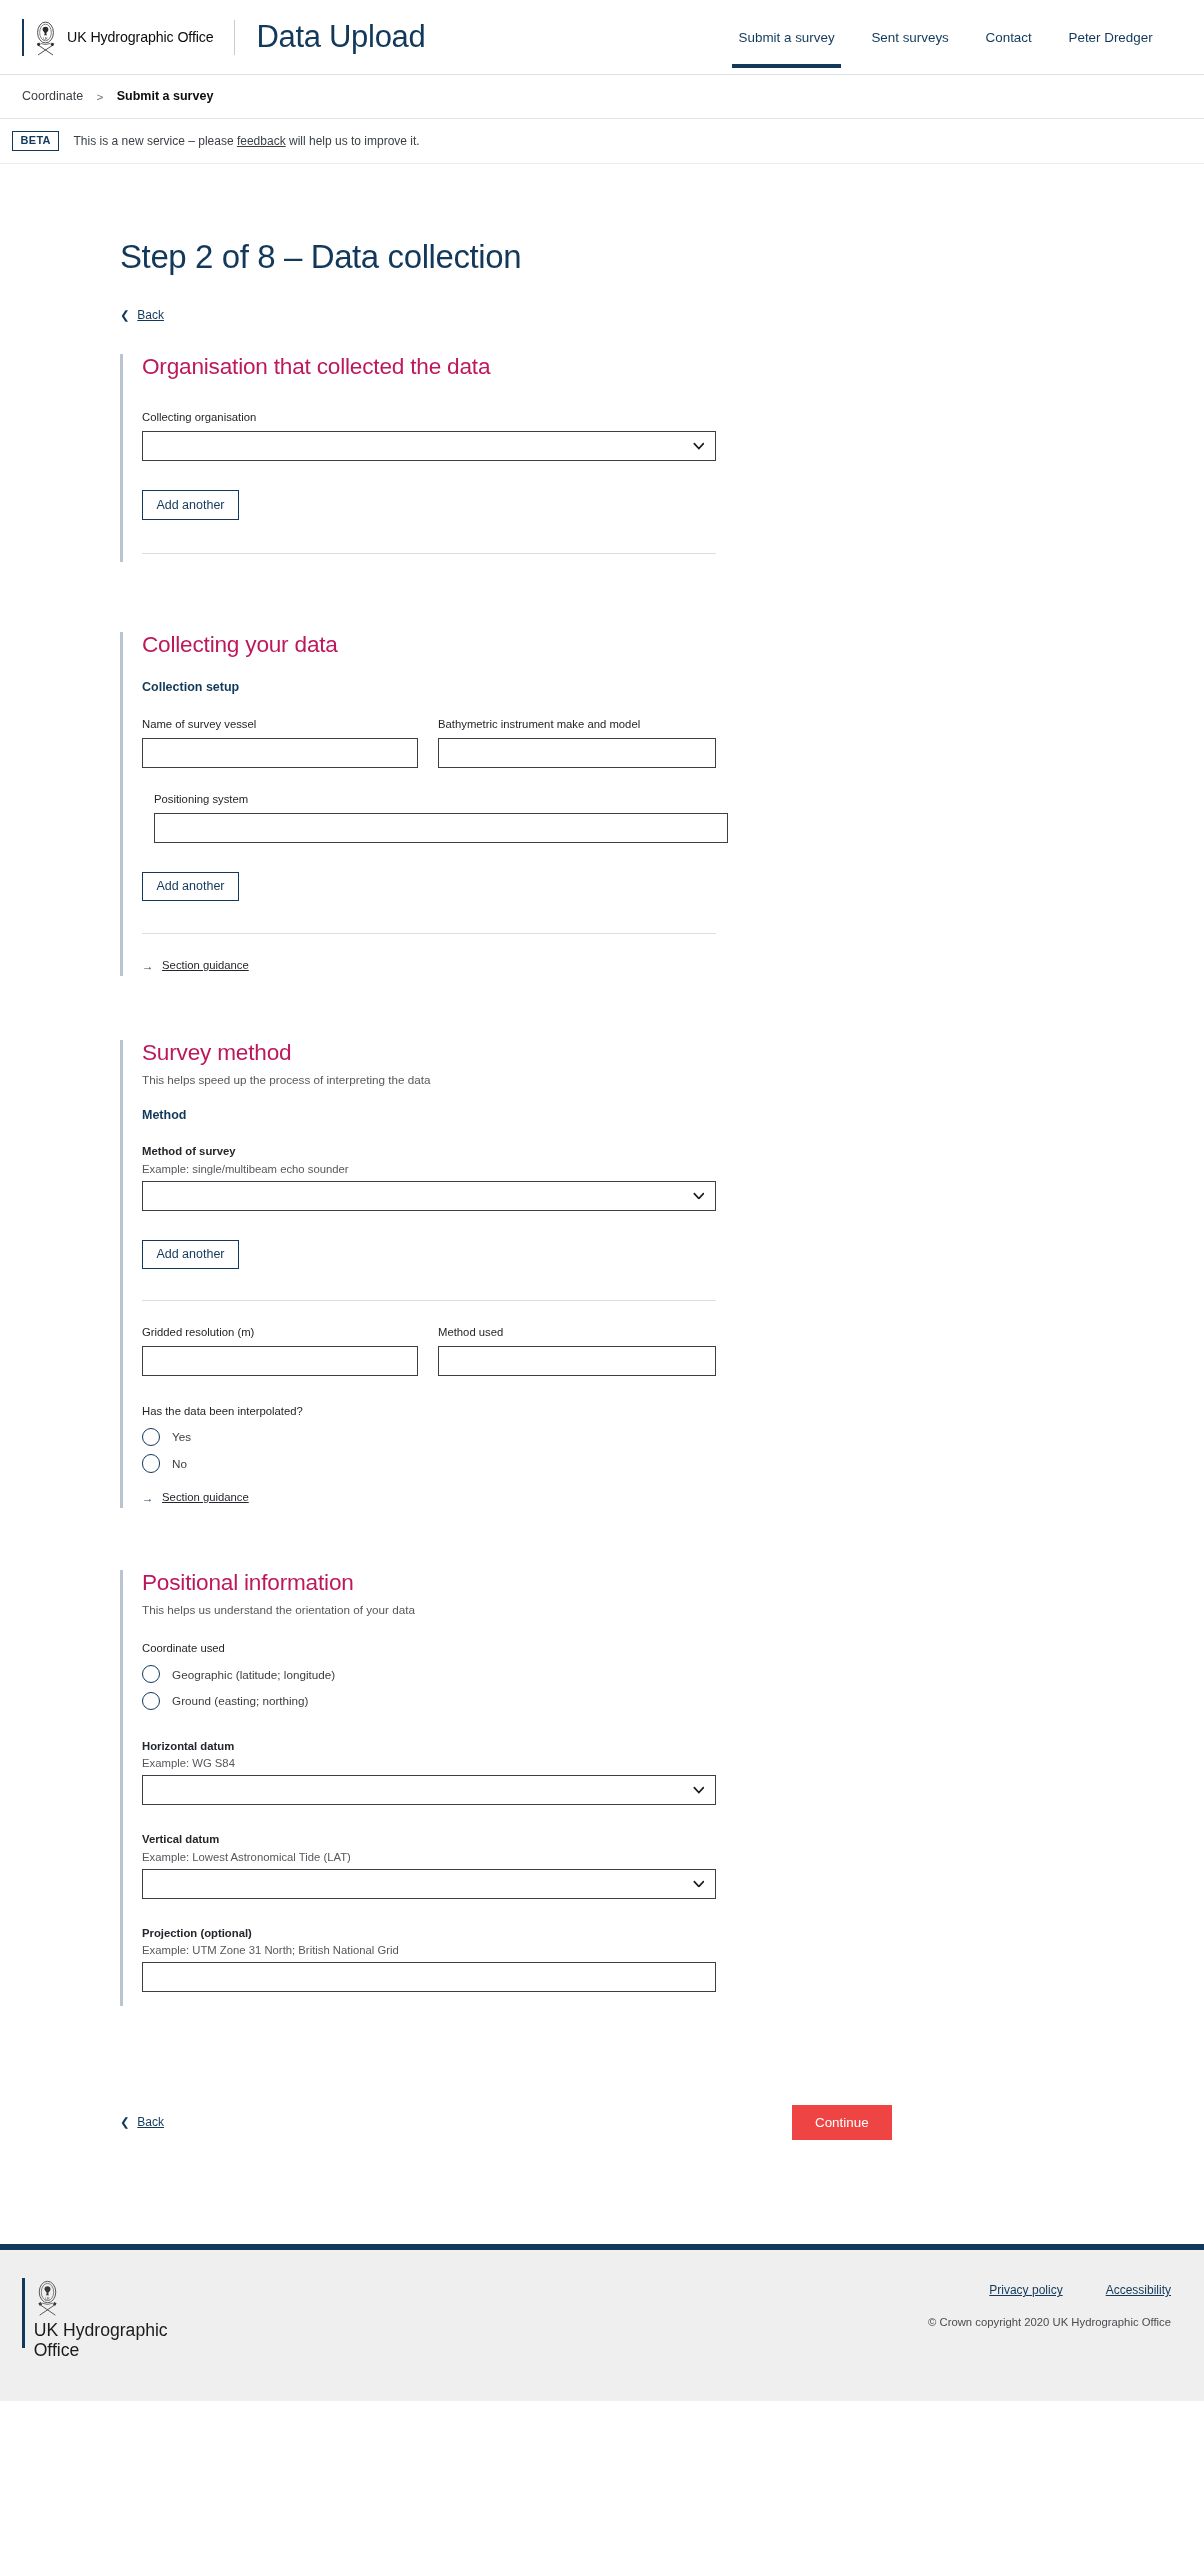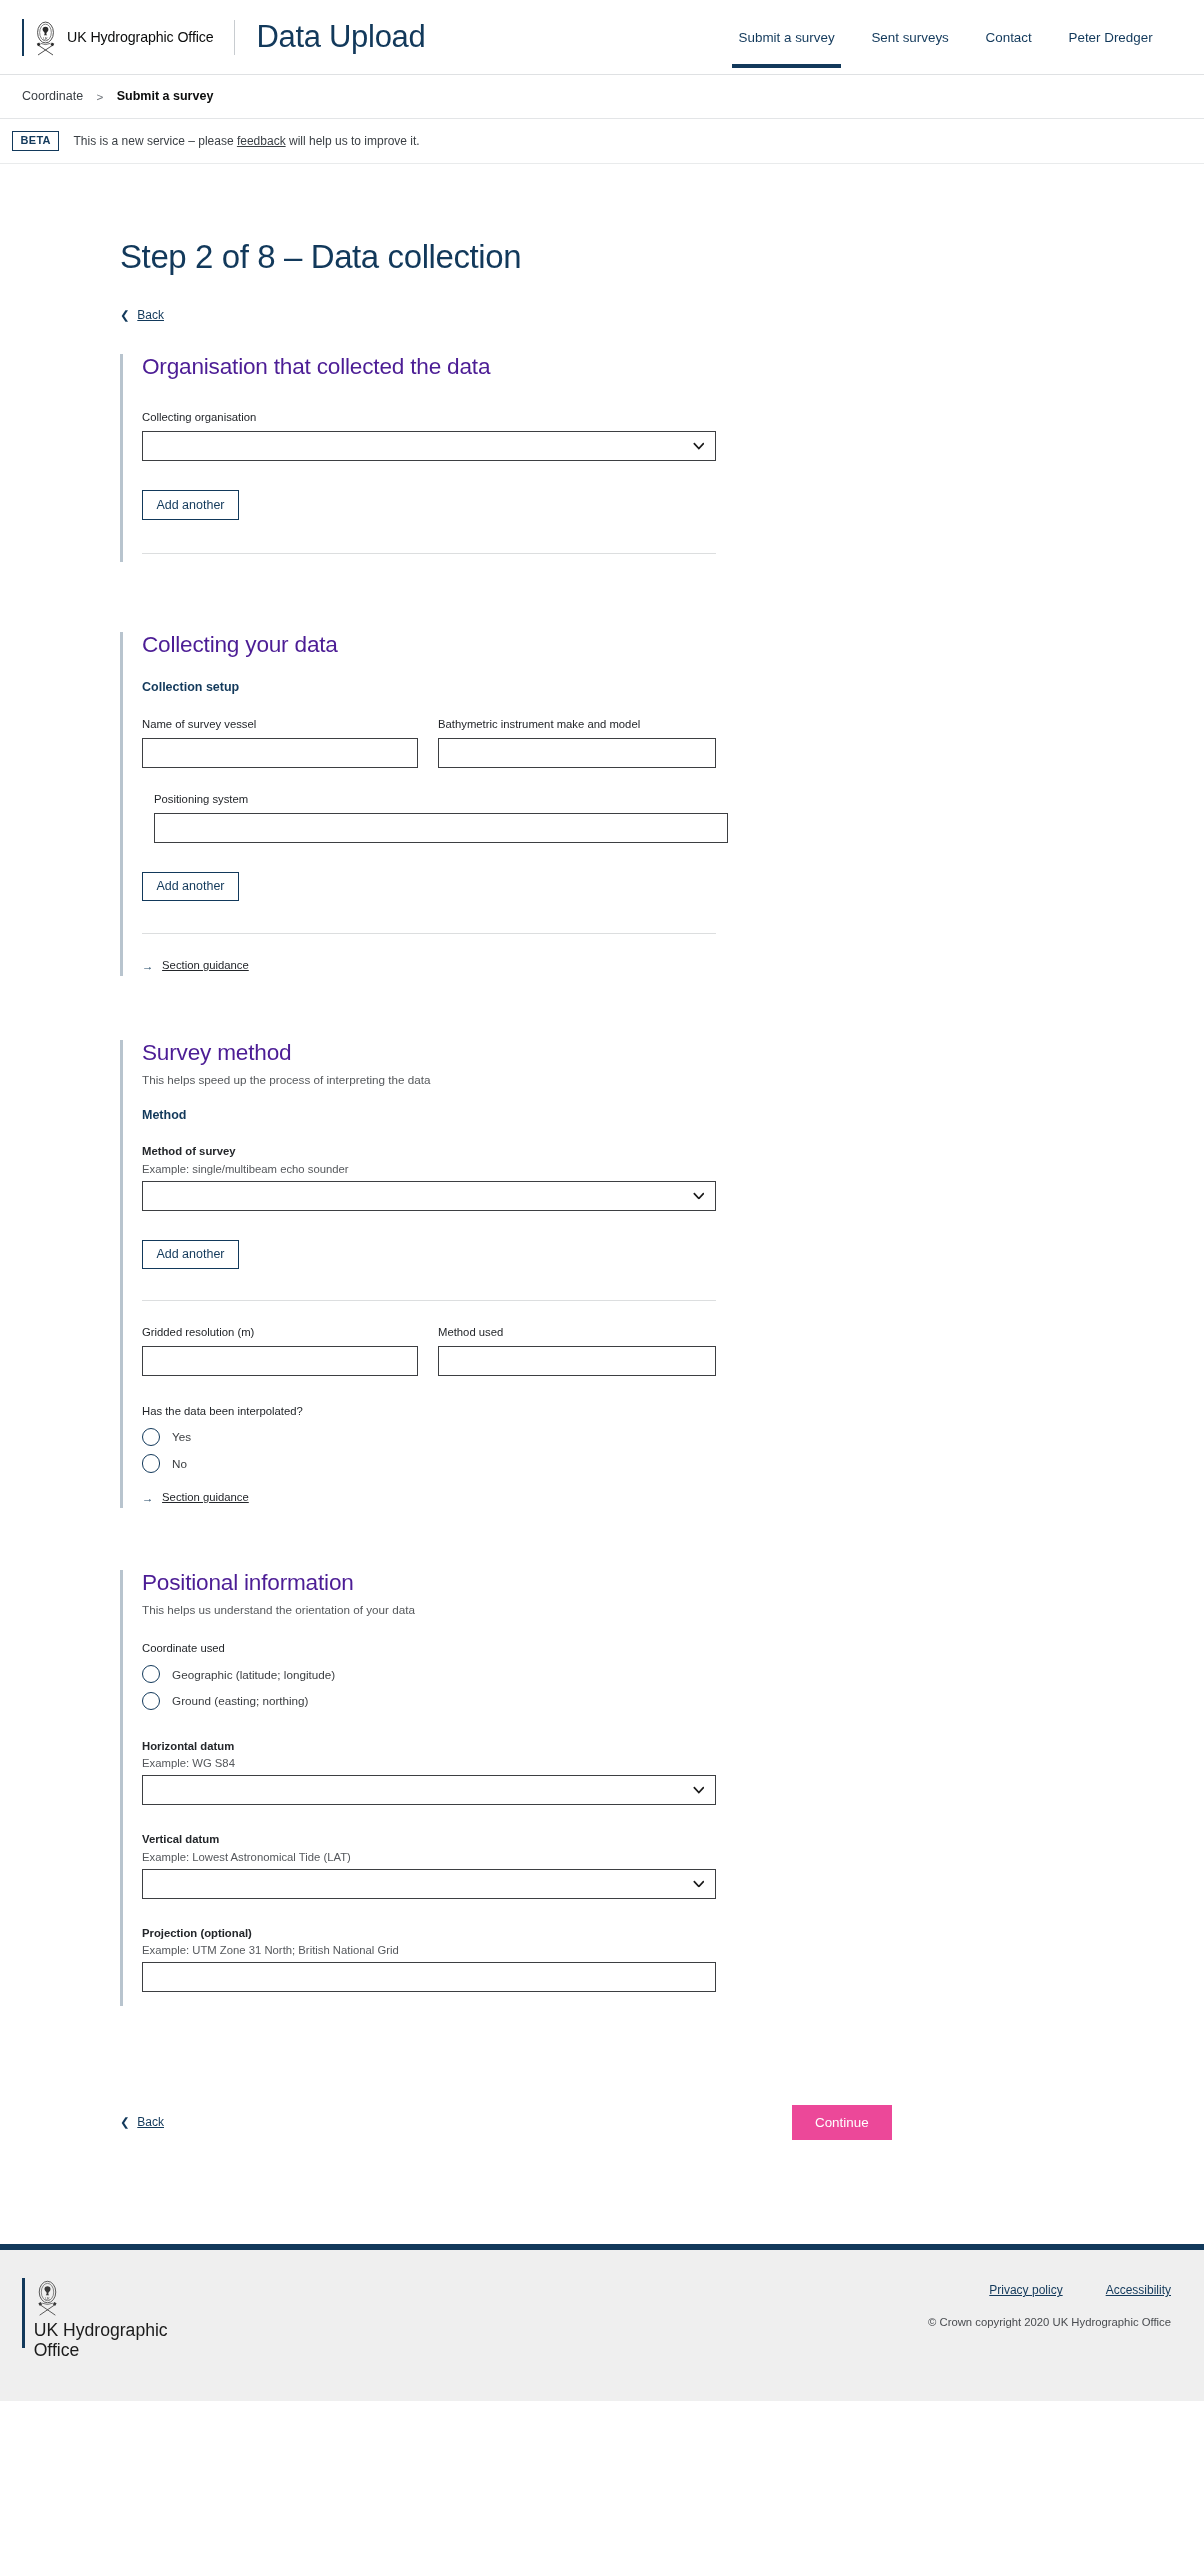--- a/index.html
+++ b/index.html
@@ -137,21 +137,21 @@
     content: "";
     position: absolute;
     left: 0; top: 0; bottom: 0;
     width: 2.5px;
     background: #b8c4ce;
   }
   .sec-body { padding-left: 0; }
 
   h2.sec-title {
     font-size: 22.6px;
-    color: #4c1d95;
+    color: #be185d;
     font-weight: 400;
     letter-spacing: -0.2px;
   }
   .sec-sub {
     font-size: 11.7px;
     color: #56595c;
     margin-top: 7.5px;
   }
   .sub-head {
     font-size: 12.5px;
@@ -212,21 +212,21 @@
     color: #12395b;
     font-family: inherit;
     font-size: 12.5px;
     padding: 7.5px 13.4px;
     cursor: pointer;
     line-height: 1;
   }
   .btn-primary {
     display: inline-block;
     border: none;
-    background: #ec4899;
+    background: #ef4444;
     color: #ffffff;
     font-family: inherit;
     font-size: 13.4px;
     padding: 11px 23.4px;
     cursor: pointer;
     line-height: 1;
   }
 
   .rule {
     height: 0.8px;

